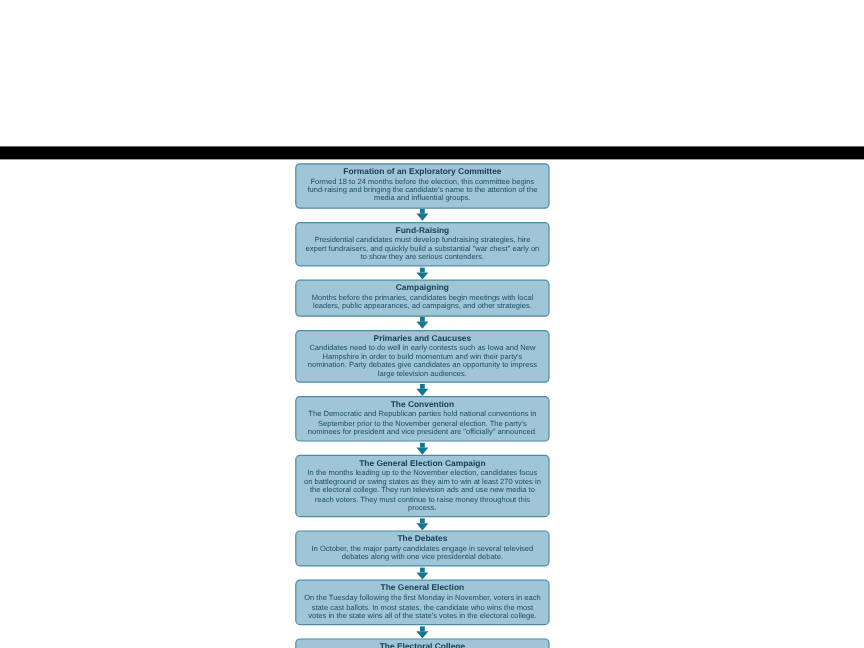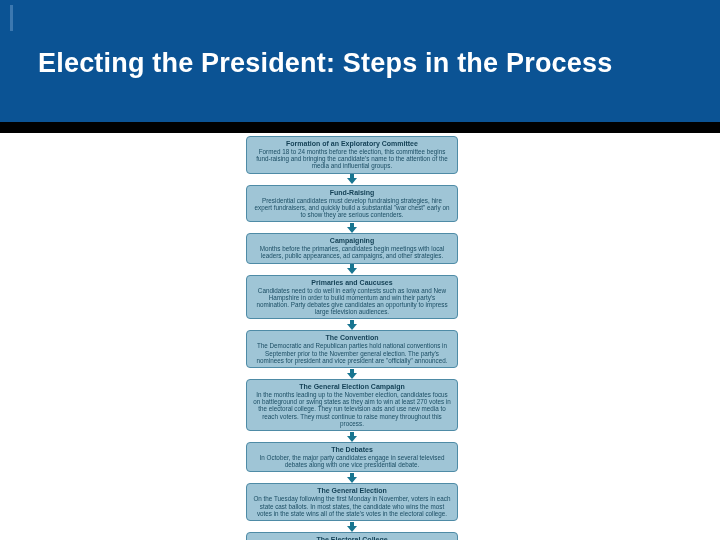--- a/index.html
+++ b/index.html
@@ -89,24 +89,20 @@
     width: 0; height: 0;
     border-left: 5px solid transparent;
     border-right: 5px solid transparent;
     border-top: 6px solid #187590;
   }
 </style>
 </head>
 <body>
 
 <div class="slide">
-  <header class="slide-header">
-    <div class="header-accent"></div>
-    <h1 class="slide-title">Electing the President: Steps in the Process</h1>
-  </header>
   <div class="header-divider"></div>
   <main class="slide-body">
     <div id="flowchart" class="flowchart">
         <div class="step-box">
           <h3 class="step-title">Formation of an Exploratory Committee</h3>
           <p class="step-body">Formed 18 to 24 months before the election, this committee begins fund-raising and bringing the candidate's name to the attention of the media and influential groups.</p>
         </div>
         <div class="flow-arrow">
           <div class="shaft"></div>
           <div class="head"></div>

